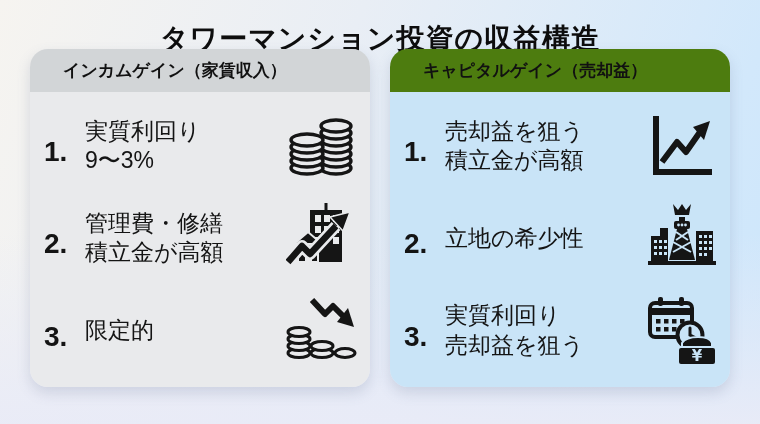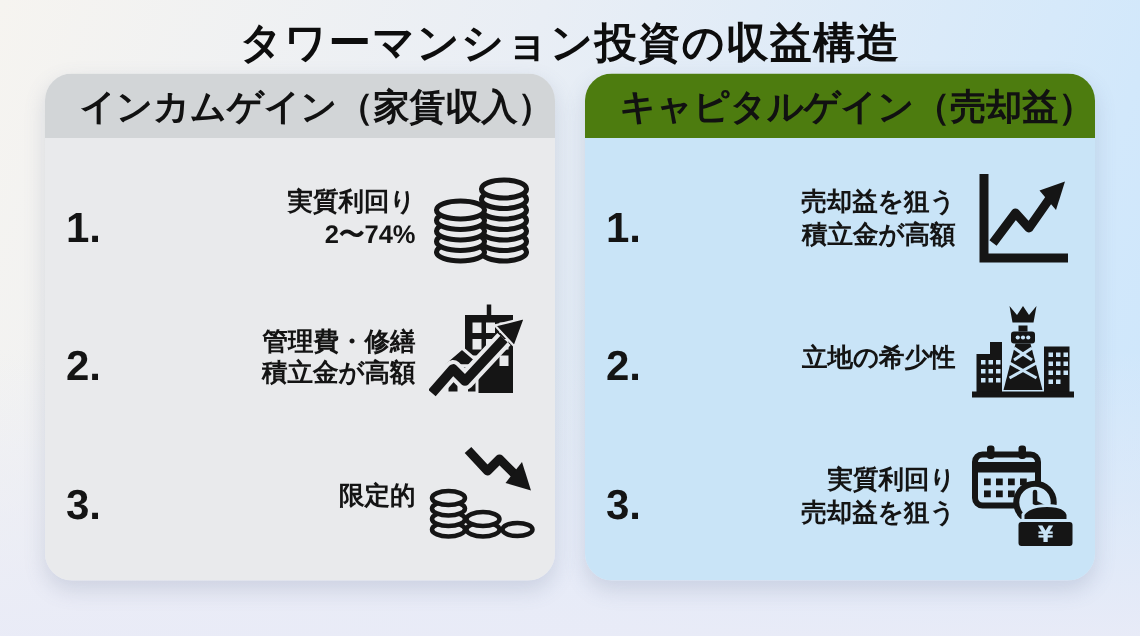--- a/index.html
+++ b/index.html
@@ -8,67 +8,67 @@
     font-family:"Liberation Sans","DejaVu Sans",sans-serif;
     color:#141414;
     background:
       linear-gradient(to bottom, rgba(234,236,247,0) 55%, rgba(233,235,247,0.95) 100%),
       linear-gradient(110deg,#f6f4f0 0%,#e9eef5 40%,#d2e8fb 85%,#cde6fb 100%);
     position:relative;
   }
   .title{
     text-align:center;
     font-size:28px;font-weight:900;letter-spacing:1px;
-    padding-top:10px;height:49px;box-sizing:border-box;
+    padding-top:20px;height:49px;box-sizing:border-box;
     color:#0d0d0d;
     font-family:Liberation Mono, monospace;
   }
   .panels{display:flex;gap:20px;padding:0 30px;}
   .panel{
     width:340px;height:338px;border-radius:18px;overflow:hidden;
     display:flex;flex-direction:column;
     box-shadow:0 6px 14px rgba(90,105,140,0.20);
   }
   .panel-header{
     height:43px;flex:0 0 43px;display:flex;align-items:center;
-    padding-left:23px;font-size:24px;font-weight:800;color:#111;
+    padding-left:33px;font-size:17px;font-weight:800;color:#111;
   }
   .panel.gray .panel-header{background:#d2d5d7;}
   .panel.gray .panel-body{background:#e9eaec;}
   .panel.blue .panel-header{background:#4d7c0f;}
   .panel.blue .panel-body{background:#c9e4f7;}
   .panel-body{
     flex:1;display:flex;flex-direction:column;justify-content:space-around;
     padding:8px 12px 10px 14px;
   }
   .item{display:flex;align-items:center;gap:9px;}
   .item .num{
     font-size:28px;font-weight:800;flex:0 0 32px;text-align:left;
     margin-top:12px;line-height:1;
   }
-  .item .lines{flex:1;font-size:17px;font-weight:700;line-height:1.28;text-align:right;}
+  .item .lines{flex:1;font-size:23px;font-weight:400;line-height:1.28;}
   .item .icon{flex:0 0 72px;width:72px;height:72px;}
   .icon svg{width:72px;height:72px;display:block;}
 </style>
 </head>
 <body>
 
 <div class="title">タワーマンション投資の収益構造</div>
 
 <div class="panels">
 
   <div class="panel gray">
     <div class="panel-header">インカムゲイン（家賃収入）</div>
     <div class="panel-body">
 
       <div class="item">
         <div class="num">1.</div>
         <div class="lines">
           <div>実質利回り</div>
-          <div>2〜74%</div>
+          <div>9〜3%</div>
         </div>
         <div class="icon">
           <svg viewBox="0 0 72 72">
             <g stroke="#151515" stroke-width="3.4" fill="#e9eaec">
               <ellipse cx="50" cy="58" rx="15" ry="6"></ellipse>
                 <ellipse cx="50" cy="51" rx="15" ry="6"></ellipse>
               <ellipse cx="50" cy="44" rx="15" ry="6"></ellipse>
                 <ellipse cx="50" cy="37" rx="15" ry="6"></ellipse>
               <ellipse cx="50" cy="30" rx="15" ry="6"></ellipse>
                 <ellipse cx="50" cy="23" rx="15" ry="6"></ellipse>

